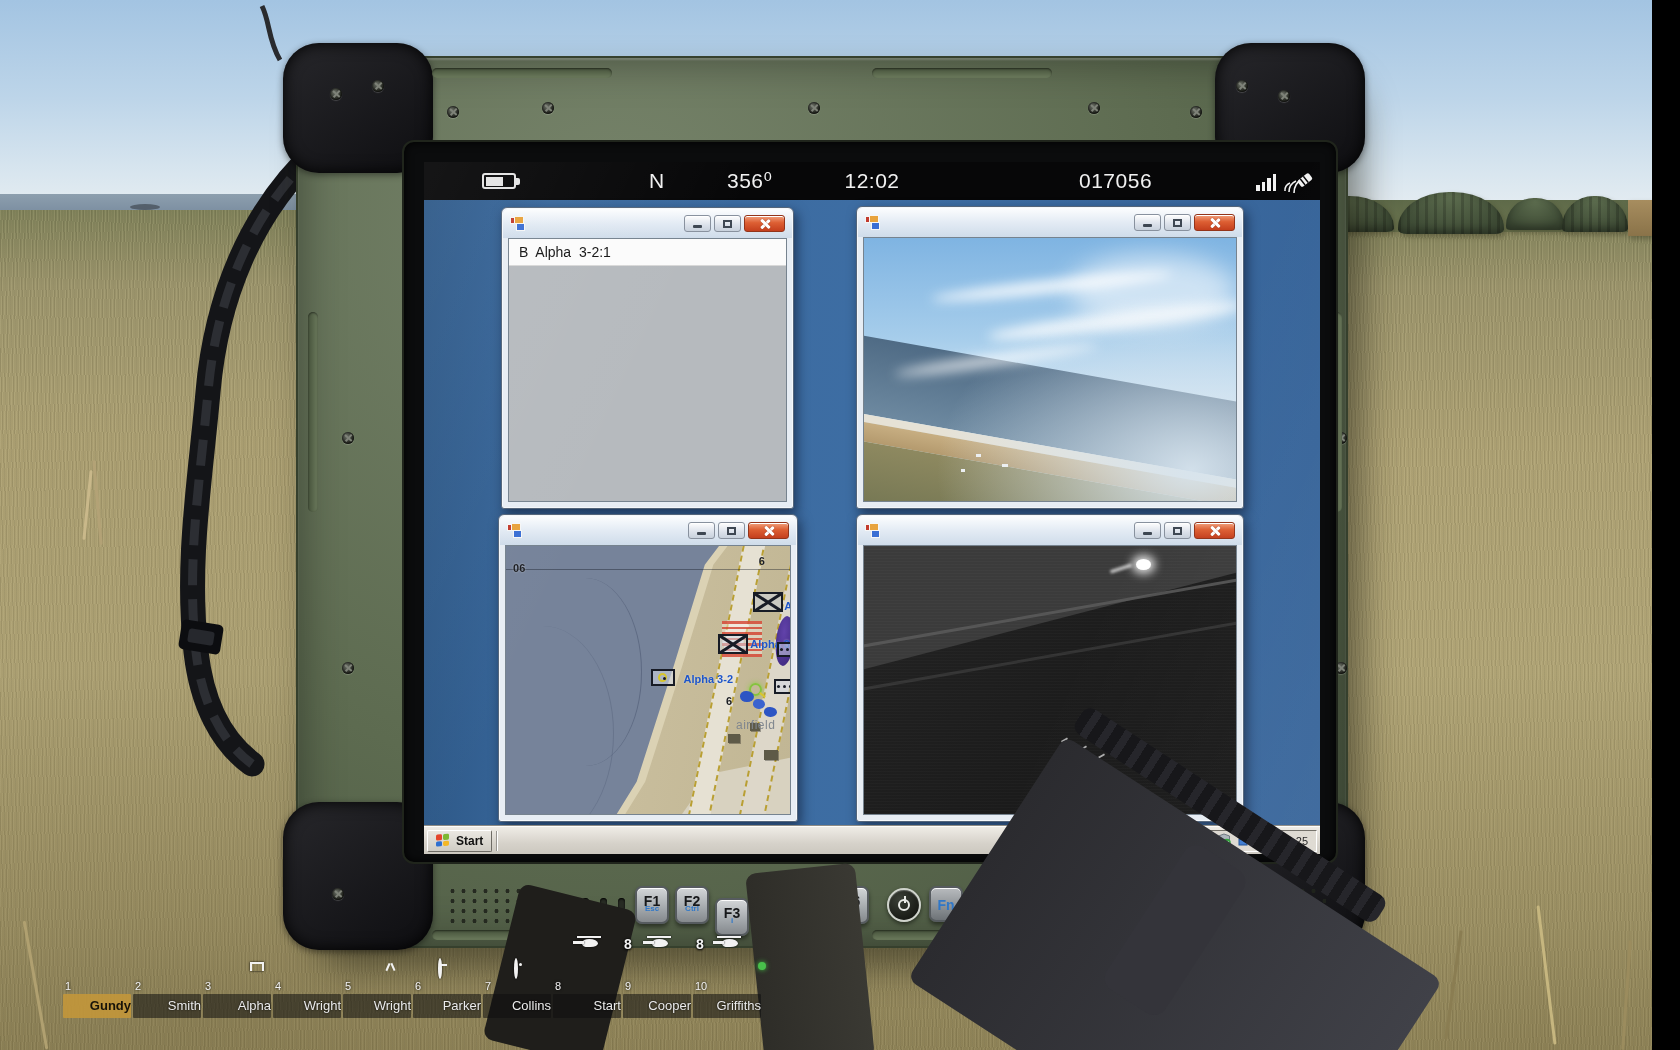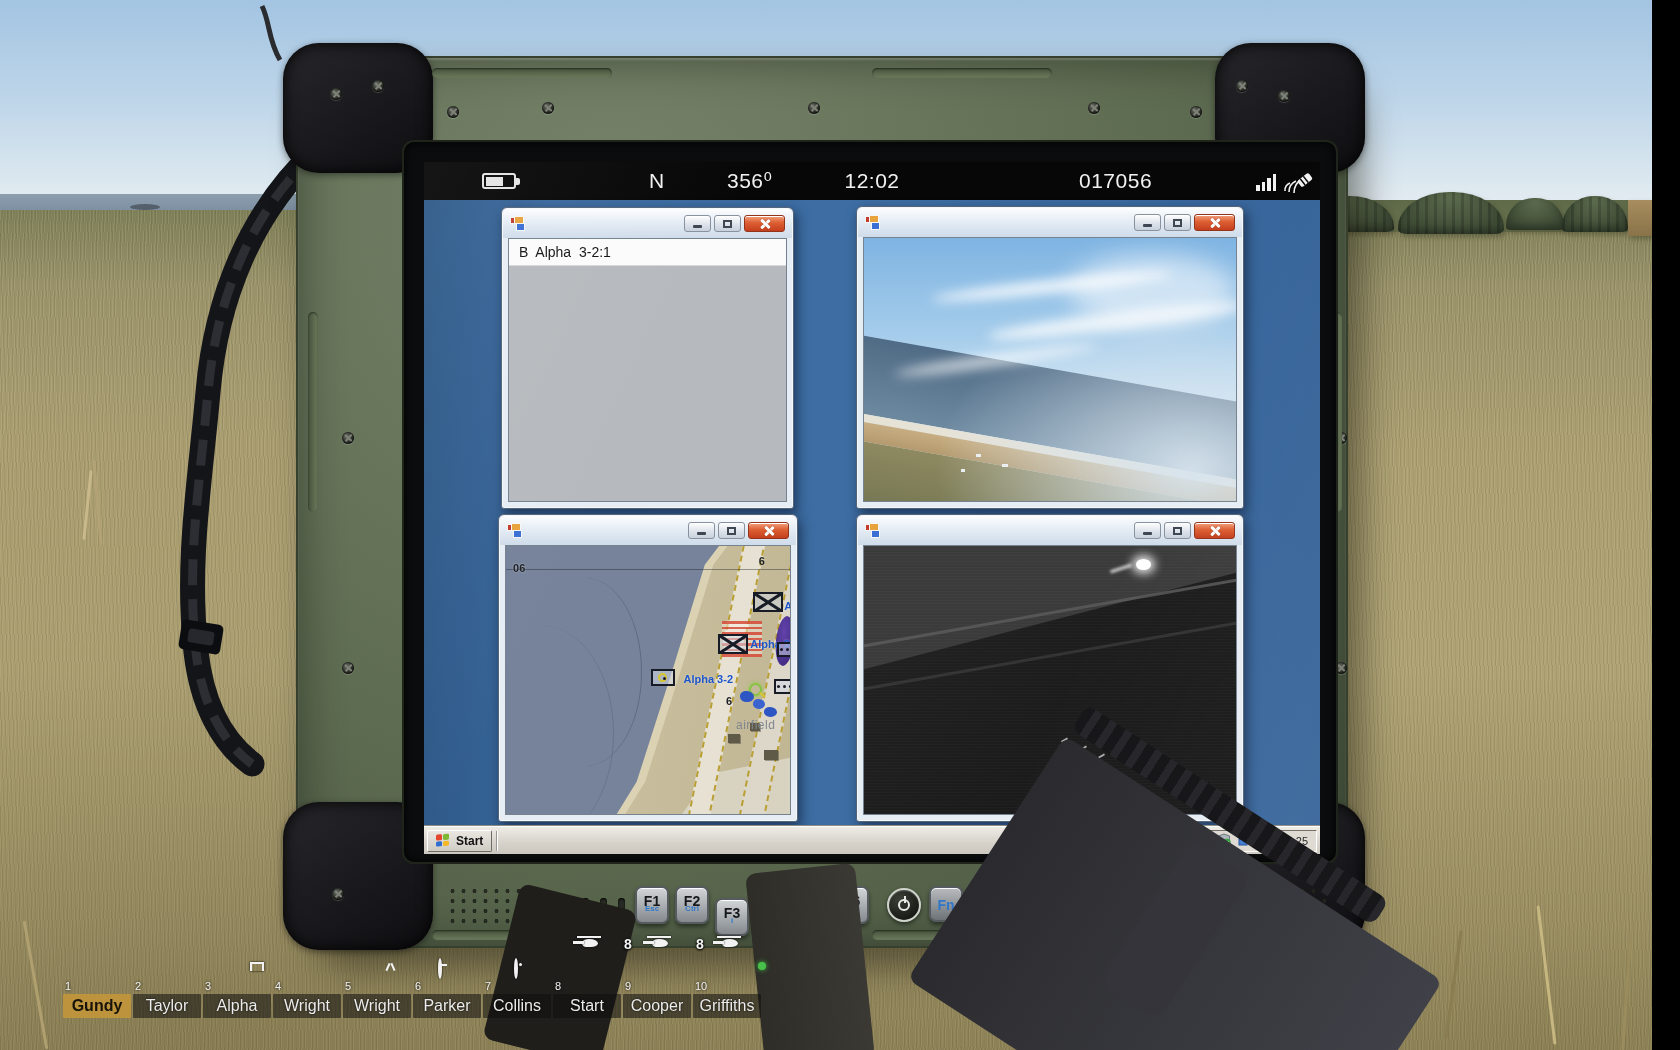--- a/index.html
+++ b/index.html
@@ -184,21 +184,21 @@
   .tray-time{font-size:11px;color:#1a1a1a;}
 
   
   .wpn{position:absolute;border-radius:10px;}
 
   
   .hud-text{color:#f4f4f4;text-shadow:0 0 3px #000,0 1px 2px #000;}
   .squad{position:absolute;left:63px;top:980px;display:flex;gap:2px;}
   .unit{width:68px;}
   .unit .num{height:14px;font-size:11px;color:#f2f2f2;text-shadow:0 0 3px #000;padding-left:2px;}
-  .unit .nm{height:24px;line-height:24px;text-align:center;font-size:16px;color:#ececec;
+  .unit .nm{height:24px;line-height:24px;text-align:right;font-size:13px;color:#ececec;
     background:rgba(15,15,15,.55);text-shadow:0 0 2px #000;border-radius:1px;}
   .unit.sel .nm{background:rgba(193,150,59,.92);color:#171309;text-shadow:none;font-weight:bold;}
   .heli{position:absolute;width:32px;height:18px;}
   .heli .rotor{position:absolute;left:4px;top:2px;width:24px;height:2px;background:#f2f2f2;box-shadow:0 0 2px #000;}
   .heli .hbody{position:absolute;left:9px;top:5px;width:16px;height:8px;border-radius:50% 60% 50% 40%;background:#f2f2f2;box-shadow:0 0 2px #000;}
   .heli .tail{position:absolute;left:0;top:7px;width:11px;height:2.5px;background:#f2f2f2;box-shadow:0 0 2px #000;}
   .hcount{position:absolute;font-size:14px;font-weight:bold;}
   .roleicon{position:absolute;}
   .ri-brack{width:14px;height:9px;border-top:2px solid #f2f2f2;border-left:2px solid #f2f2f2;border-right:2px solid #f2f2f2;box-shadow:0 0 2px #000;}
   .ri-chute{width:16px;height:8px;border-radius:16px 16px 0 0;background:#f2f2f2;box-shadow:0 0 2px #000;position:relative;}
@@ -579,21 +579,21 @@
   <span class="gdot" style="left:758px;top:962px;"></span>
 
   
   <div class="squad">
     <div class="unit sel">
       <div class="num">1</div>
       <div class="nm">Gundy</div>
     </div>
     <div class="unit">
       <div class="num">2</div>
-      <div class="nm">Taylor</div>
+      <div class="nm">Smith</div>
     </div>
     <div class="unit">
       <div class="num">3</div>
       <div class="nm">Alpha</div>
     </div>
     <div class="unit">
       <div class="num">4</div>
       <div class="nm">Wright</div>
     </div>
     <div class="unit">

